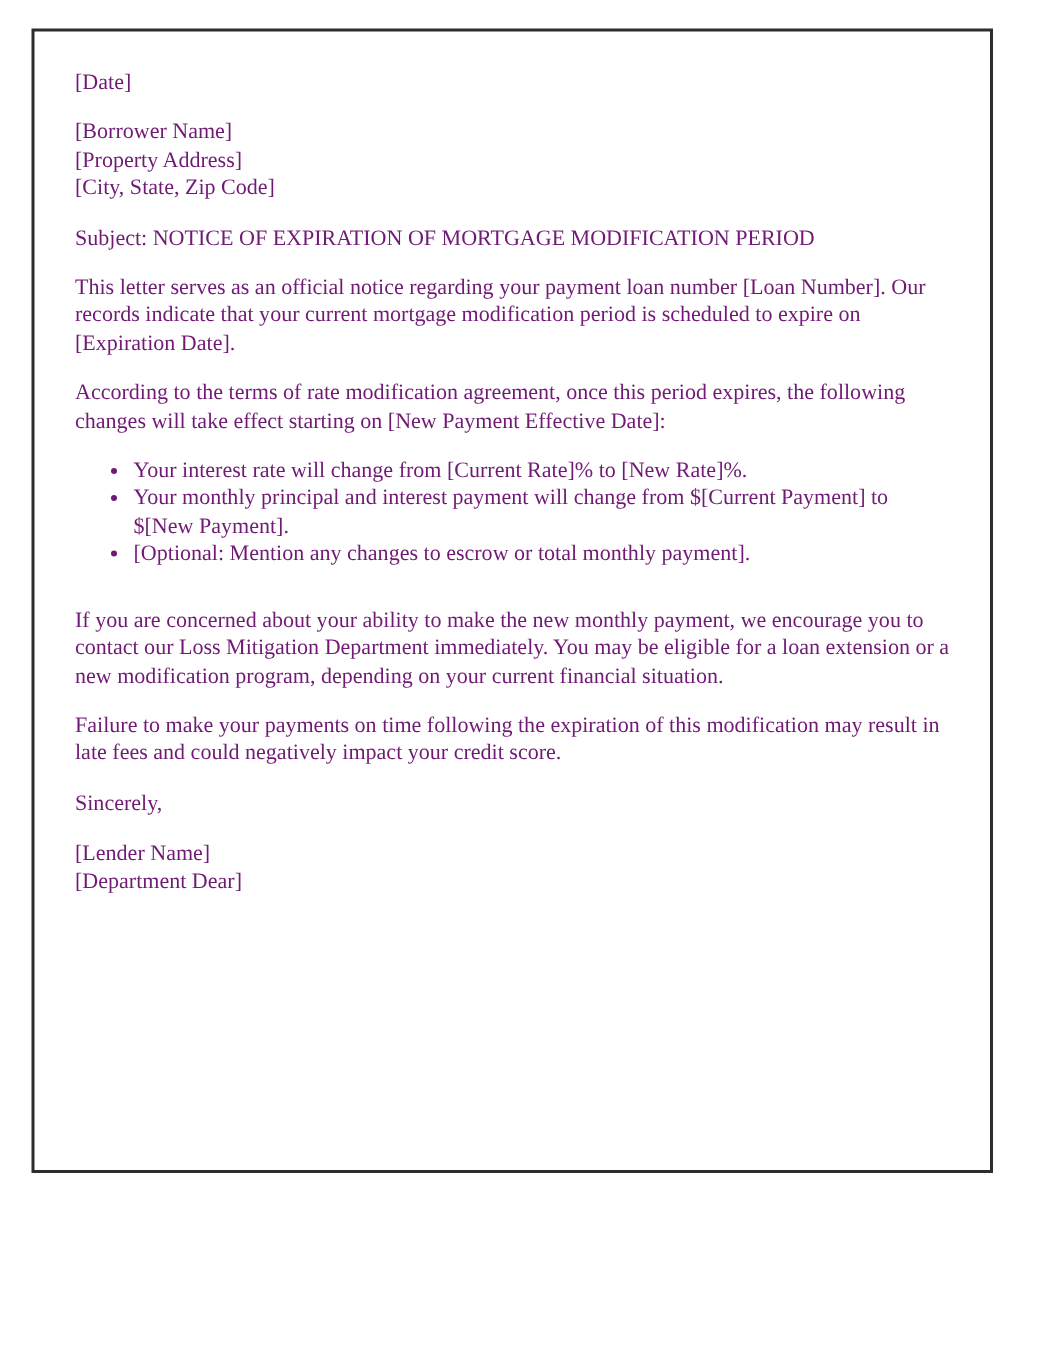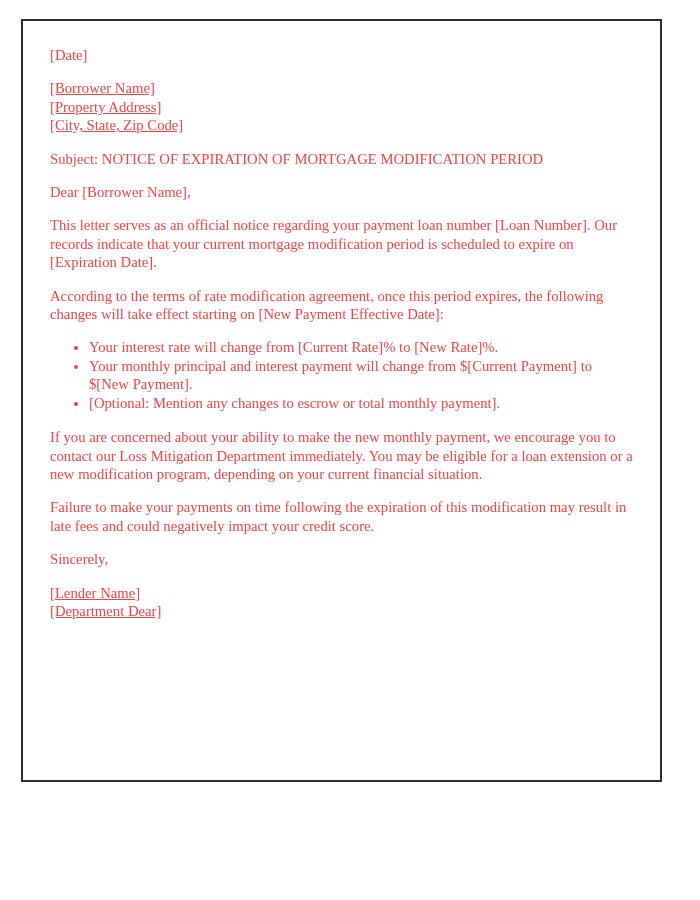--- a/index.html
+++ b/index.html
@@ -16,37 +16,36 @@
   .letter {
     position: absolute;
     left: 21px;
     top: 19px;
     width: 641px;
     height: 763px;
     box-sizing: border-box;
     border: 2px solid #2d2d2d;
     padding: 25px 27px;
     background: #ffffff;
-    color: #ef4444;
+    color: #701a75;
     font-size: 14.7px;
     line-height: 18.4px;
     overflow: hidden;
   }
   .block {
     margin: 0 0 15px 0;
   }
   .block:last-child {
     margin-bottom: 13px;
   }
   .line {
     margin: 0;
-    text-decoration: underline;
   }
   ul.bullets {
-    margin: 0 0 16px 0;
+    margin: 0 0 26px 0;
     padding: 0 0 0 39px;
     list-style-type: disc;
   }
   ul.bullets li {
     margin: 0;
     padding: 0;
   }
 </style>
 </head>
 <body>
@@ -56,21 +55,20 @@
   <p class="block">[Date]</p>
 
   <div class="block">
     <div class="line">[Borrower Name]</div>
     <div class="line">[Property Address]</div>
     <div class="line">[City, State, Zip Code]</div>
   </div>
 
   <p class="block">Subject: NOTICE OF EXPIRATION OF MORTGAGE MODIFICATION PERIOD</p>
 
-  <p class="block">Dear [Borrower Name],</p>
 
   <p class="block">This letter serves as an official notice regarding your payment loan number [Loan Number]. Our records indicate that your current mortgage modification period is scheduled to expire on [Expiration Date].</p>
 
   <p class="block">According to the terms of rate modification agreement, once this period expires, the following changes will take effect starting on [New Payment Effective Date]:</p>
 
   <ul class="bullets">
     <li>Your interest rate will change from [Current Rate]% to [New Rate]%.</li>
     <li>Your monthly principal and interest payment will change from $[Current Payment] to $[New Payment].</li>
     <li>[Optional: Mention any changes to escrow or total monthly payment].</li>
   </ul>

